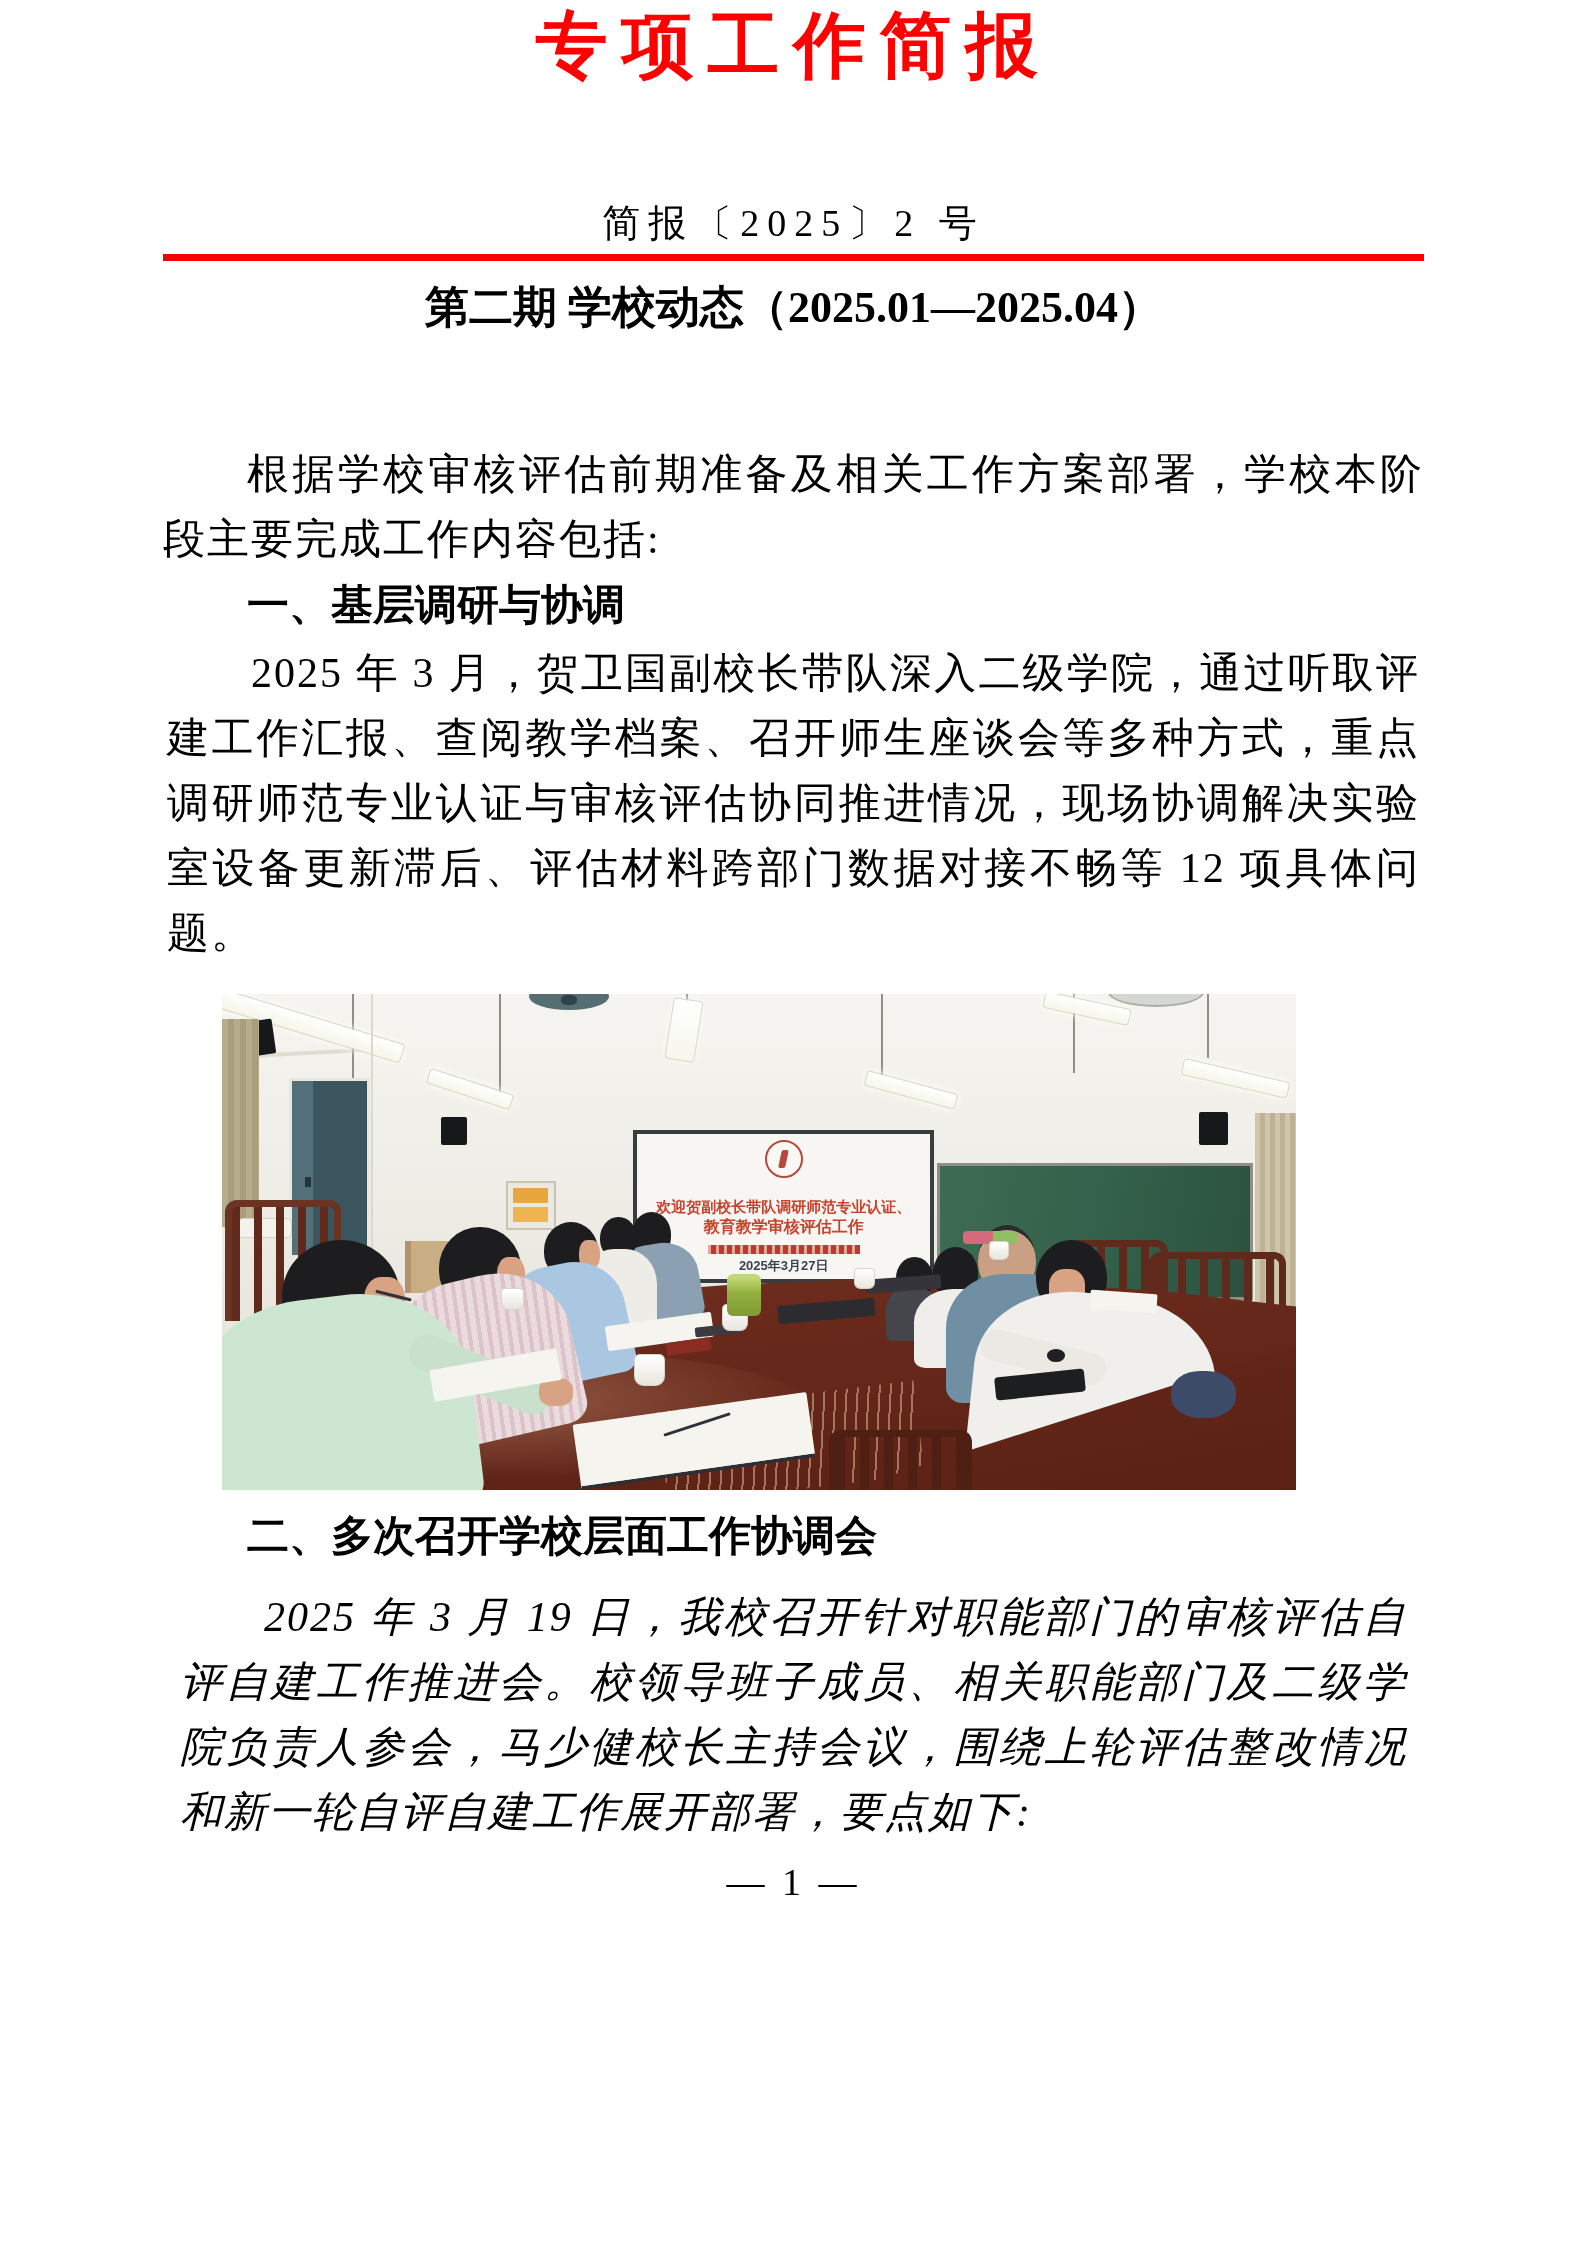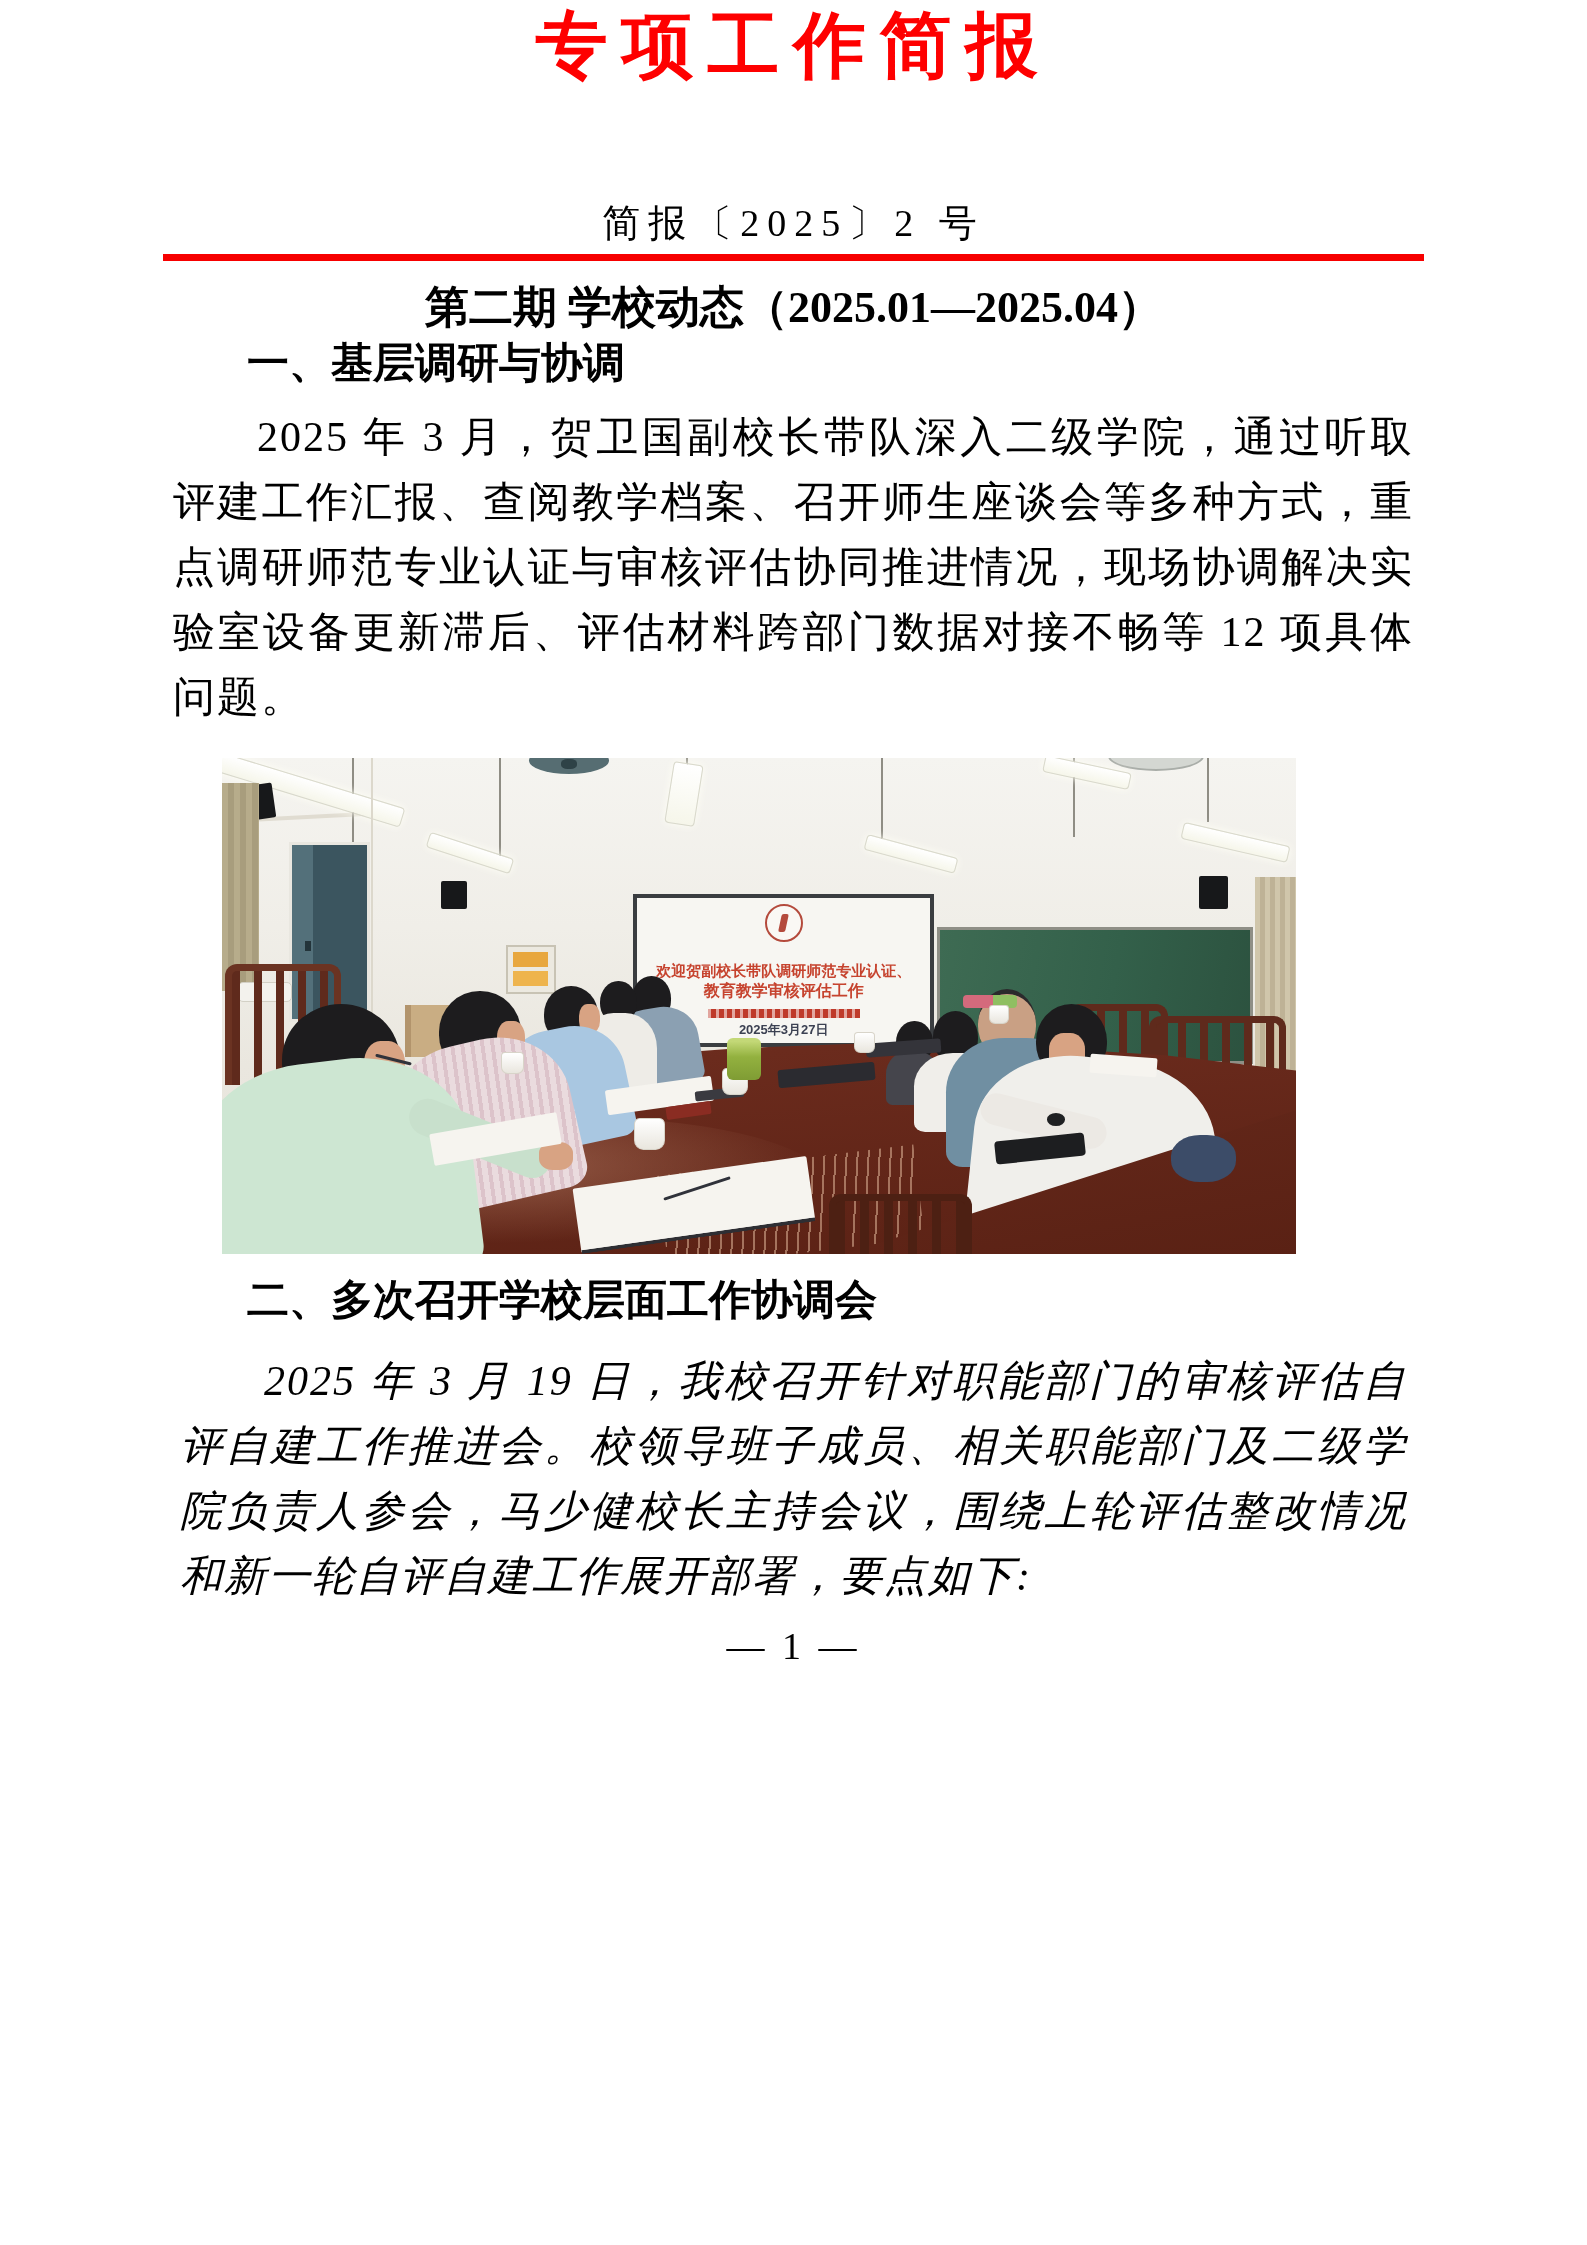--- a/index.html
+++ b/index.html
@@ -115,22 +115,23 @@
 </head>
 <body>
 
 <div class="page">
   <div class="content">
     <div class="title">专项工作简报</div>
     <div class="issue">简报〔2025〕2 号</div>
     <div class="rule"></div>
     <div class="period">第二期 学校动态（2025.01—2025.04）</div>
 
+    <p class="para first" style="margin:112px 0 0 0;">根据学校审核评估前期准备及相关工作方案部署，学校本阶段主要完成工作内容包括:</p>
     <p class="hei" style="margin:0;">一、基层调研与协调</p>
-    <p class="para" style="margin:10px;">2025 年 3 月，贺卫国副校长带队深入二级学院，通过听取评建工作汇报、查阅教学档案、召开师生座谈会等多种方式，重点调研师范专业认证与审核评估协同推进情况，现场协调解决实验室设备更新滞后、评估材料跨部门数据对接不畅等 12 项具体问题。</p>
+    <p class="para" style="margin:4px;">2025 年 3 月，贺卫国副校长带队深入二级学院，通过听取评建工作汇报、查阅教学档案、召开师生座谈会等多种方式，重点调研师范专业认证与审核评估协同推进情况，现场协调解决实验室设备更新滞后、评估材料跨部门数据对接不畅等 12 项具体问题。</p>
 
     <div class="photo">
       <div class="beam"></div>
       <div class="fan f1">
           <i></i>
         </div>
       <div class="fan f2"></div>
       <div class="wire w1"></div>
       <div class="wire w2"></div>
       <div class="wire w3"></div>

